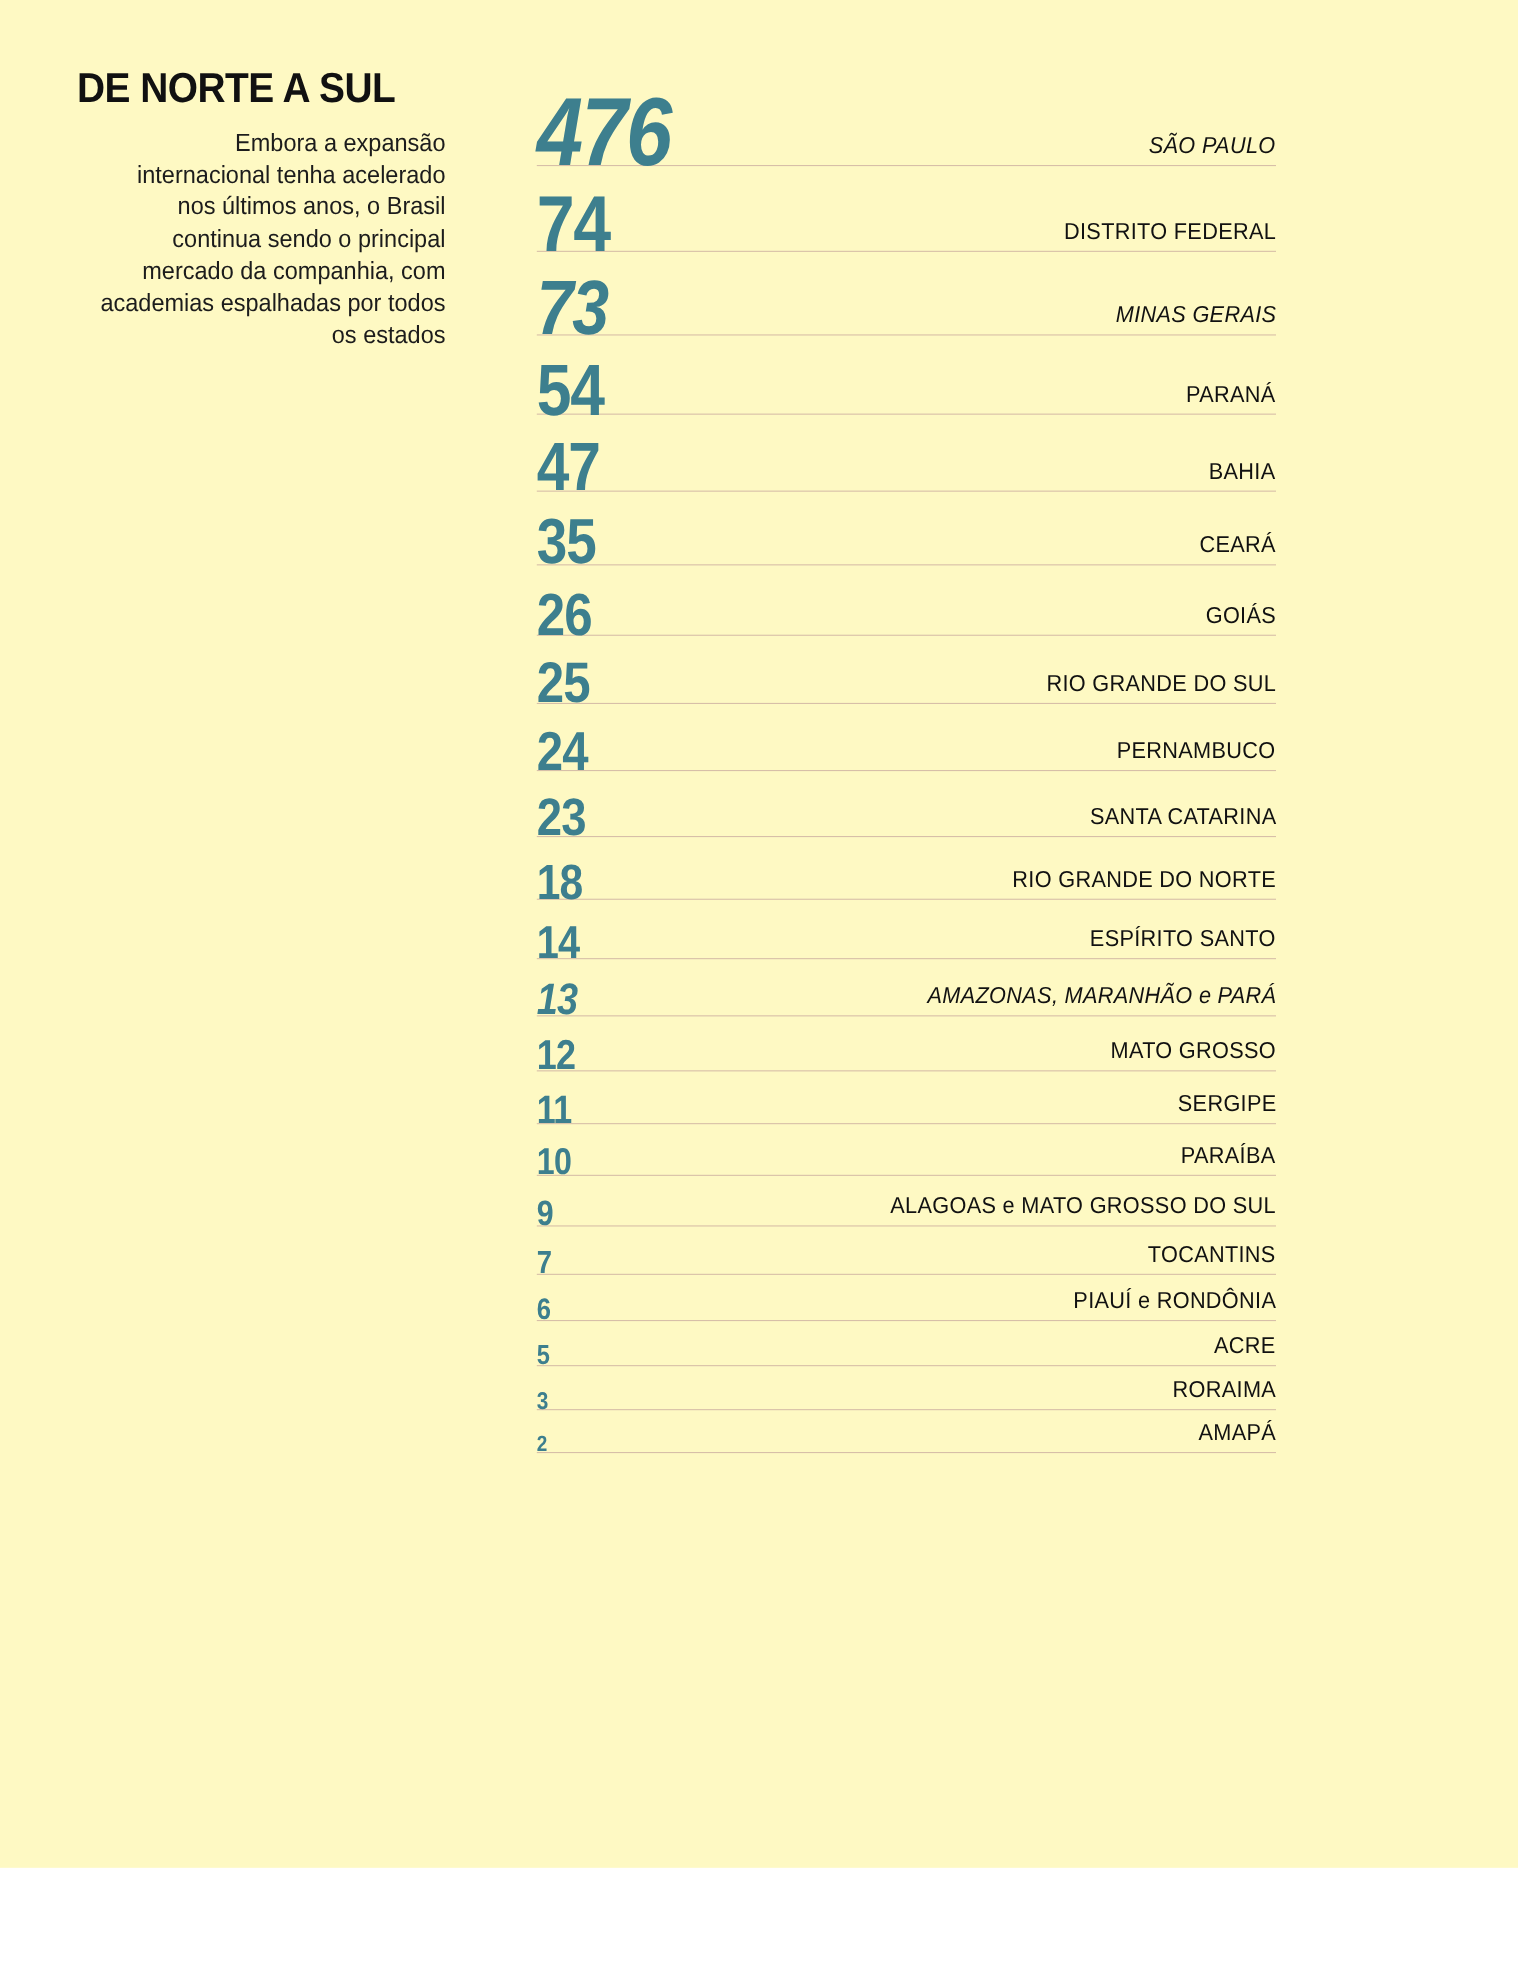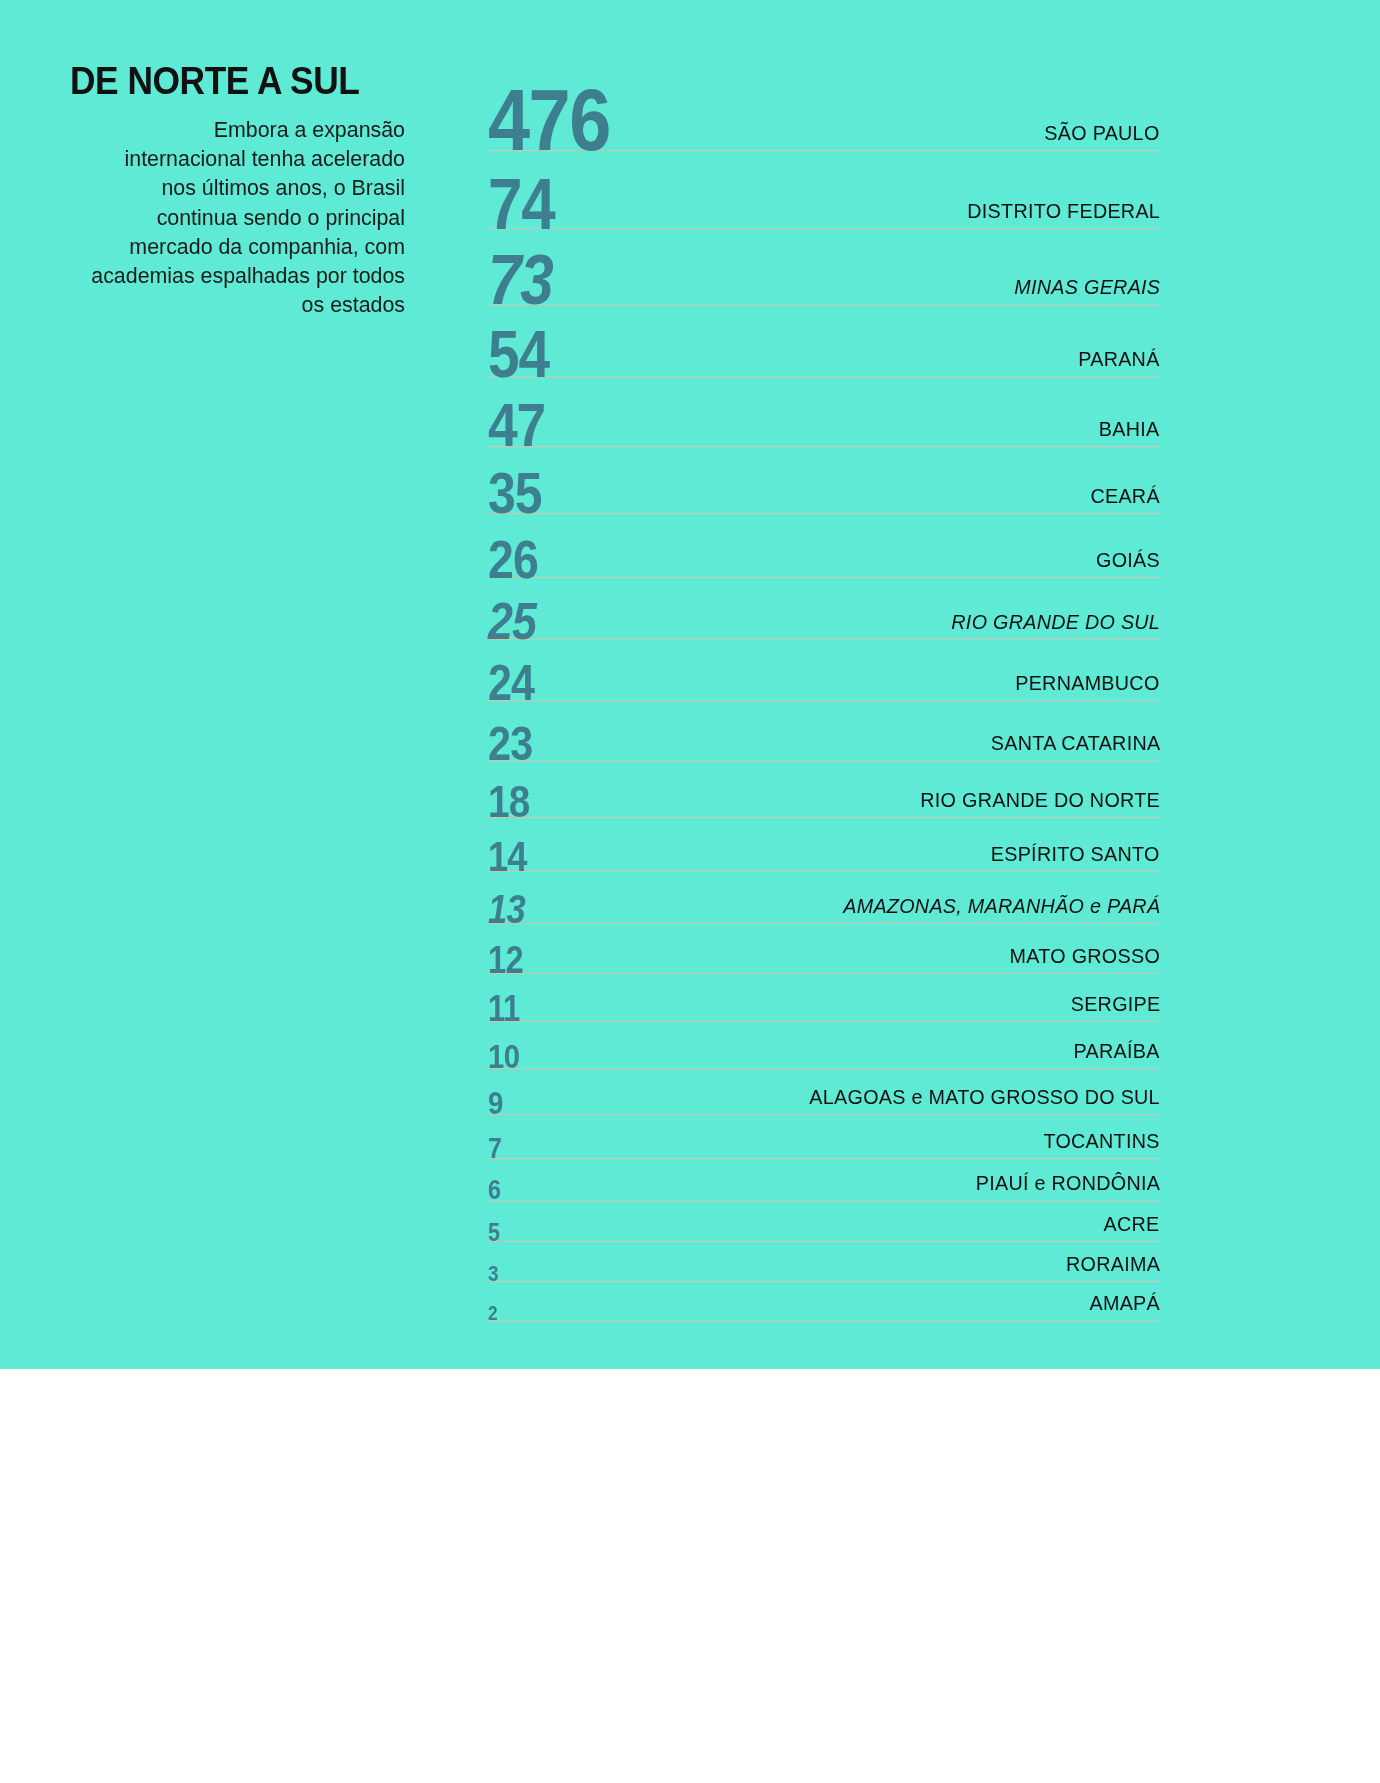--- a/index.html
+++ b/index.html
@@ -12,22 +12,22 @@
     width: 1380px;
     height: 1783px;
     font-family: "Liberation Sans", sans-serif;
     color: #1a1a1a;
     overflow: hidden;
   }
 
   .page {
     position: relative;
     width: 1380px;
-    height: 1369px;
-    background: #5eead4;
+    height: 1698px;
+    background: #fef9c3;
   }
 
   
   .left-col {
     position: absolute;
     left: 70px;
     top: 62px;
     width: 335px;
     text-align: right;
   }
@@ -136,21 +136,21 @@
   <div class="left-col">
 
     <h1 class="headline">DE NORTE A SUL</h1>
 
     <p class="standfirst">Embora a expansão internacional tenha acelerado nos últimos anos, o Brasil continua sendo o principal mercado da companhia, com academias espalhadas por todos os estados</p>
 
 
   </div>
 
   <div class="chart" id="chart-rows">
-      <div class="row" style="height: 96px;">
+      <div class="row" style="height: 96px; font-style: italic;">
         <div class="value" style="font-size: 88px;">476</div>
         <div class="label">SÃO PAULO</div>
       </div>
       <div class="row" style="height: 78px;">
         <div class="value" style="font-size: 72px;">74</div>
         <div class="label">DISTRITO FEDERAL</div>
       </div>
       <div class="row" style="height: 76px; font-style: italic;">
         <div class="value" style="font-size: 70px;">73</div>
         <div class="label">MINAS GERAIS</div>
@@ -164,21 +164,21 @@
         <div class="label">BAHIA</div>
       </div>
       <div class="row" style="height: 67px;">
         <div class="value" style="font-size: 58px;">35</div>
         <div class="label">CEARÁ</div>
       </div>
       <div class="row" style="height: 64px;">
         <div class="value" style="font-size: 54px;">26</div>
         <div class="label">GOIÁS</div>
       </div>
-      <div class="row" style="height: 62px; font-style: italic;">
+      <div class="row" style="height: 62px;">
         <div class="value" style="font-size: 52px;">25</div>
         <div class="label">RIO GRANDE DO SUL</div>
       </div>
       <div class="row" style="height: 61px;">
         <div class="value" style="font-size: 50px;">24</div>
         <div class="label">PERNAMBUCO</div>
       </div>
       <div class="row" style="height: 60px;">
         <div class="value" style="font-size: 48px;">23</div>
         <div class="label">SANTA CATARINA</div>

